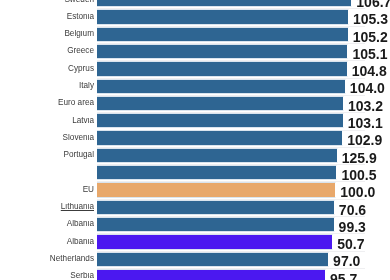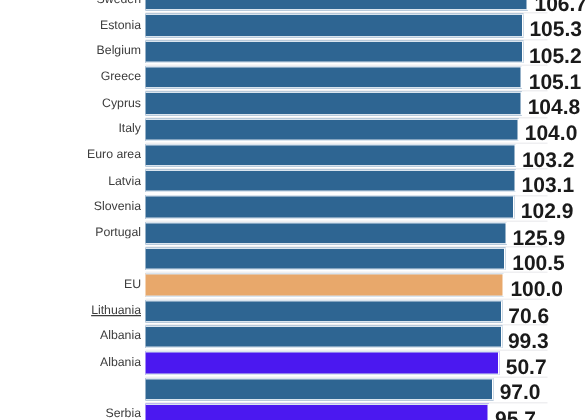--- a/index.html
+++ b/index.html
@@ -103,18 +103,19 @@
       <div class="gridline" style="top: 233.3px;"></div>
       <div class="bar" title="Slovenia 99.3" style="left: 97px; top: 216.9px; height: 15.4px; width: 237.611px; background: rgb(46, 101, 146);"></div>
       <div class="cat" style="top: 220.4px;">Albania</div>
       <div class="val" style="left: 338.611px; top: 219.8px;">99.3</div>
       <div class="gridline" style="top: 250.6px;"></div>
       <div class="bar" title="Albania 98.7" style="left: 97px; top: 234.2px; height: 15.4px; width: 236.175px; background: rgb(75, 24, 240);"></div>
       <div class="cat" style="top: 237.7px; text-align: right;">Albania</div>
       <div class="val" style="left: 337.175px; top: 237.1px;">50.7</div>
       <div class="gridline" style="top: 267.9px;"></div>
       <div class="bar" title="Netherlands 97.0" style="left: 97px; top: 251.5px; height: 15.4px; width: 232.107px; background: rgb(46, 101, 146);"></div>
+      <div class="cat" style="top: 255px;">Netherlands</div>
       <div class="val" style="left: 333.107px; top: 254.4px;">97.0</div>
       <div class="bar" title="Serbia 95.7" style="left: 97px; top: 268.8px; height: 15.4px; width: 228.996px; background: rgb(75, 24, 240);"></div>
       <div class="cat" style="top: 272.3px;">Serbia</div>
       <div class="val" style="left: 329.996px; top: 271.7px;">95.7</div>
     </div>
 </div>
 
 </body></html>

